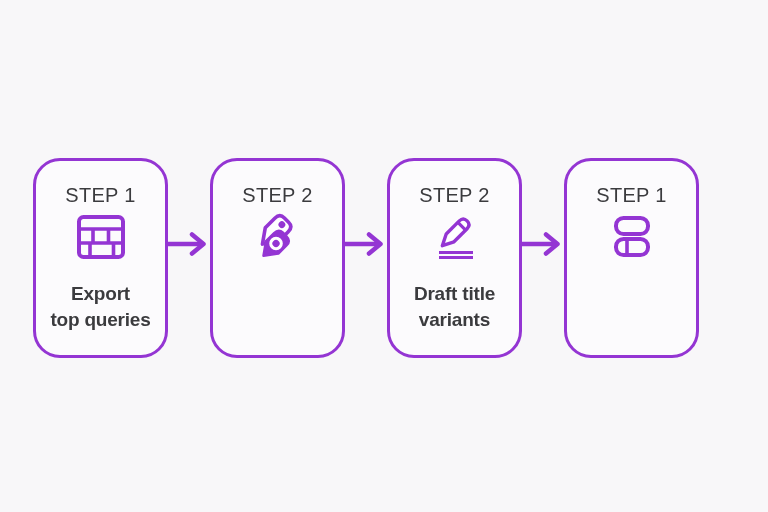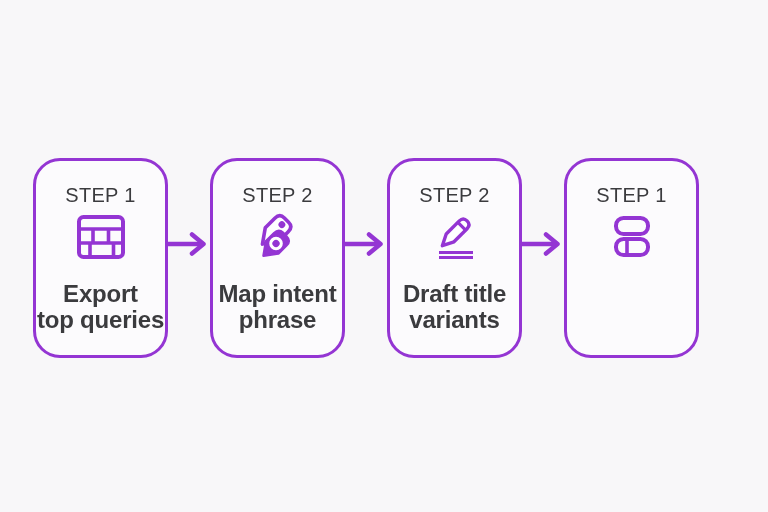--- a/index.html
+++ b/index.html
@@ -40,21 +40,21 @@
     white-space: nowrap;
   }
   .icon-wrap {
     margin-top: 7px;
     height: 50px; width: 56px;
     display: flex; align-items: center; justify-content: center;
     color: var(--accent, #9435d3);
   }
   .step-title {
     margin-top: 19px;
-    font-size: 24px; font-weight: 700;
+    font-size: 19px; font-weight: 700;
     line-height: 26px;
     letter-spacing: -0.2px;
     color: var(--text, #3b3b3e);
     text-align: center;
     white-space: pre-line;
   }
   .arrow {
     flex: 0 0 42px;
     width: 42px; height: 26px;
     margin-top: 73px;
@@ -97,22 +97,20 @@
       <div class="icon-wrap">
         <svg viewBox="0 0 50 50" width="50" height="50">
           <g transform="rotate(-45 25 25)">
             <path d="M9 19 L22.5 9.5 H36 Q43 9.5 43 16 V22 Q43 28.5 36 28.5 H22.5 Z" fill="#ffffff" stroke="currentColor" stroke-width="3.6" stroke-linejoin="round"></path>
             <circle cx="36.5" cy="19" r="3.4" fill="currentColor"></circle>
             <path d="M1.5 28 L13.5 19.5 H25 Q31.5 19.5 31.5 25.5 V30.5 Q31.5 37 25 37 H13.5 Z" fill="currentColor" stroke="currentColor" stroke-width="2.5" stroke-linejoin="round"></path>
             <circle cx="19" cy="28.2" r="5.2" fill="none" stroke="#ffffff" stroke-width="3.2"></circle>
           </g>
         </svg>
       </div>
-      <div class="step-title">Map intent
-phrase</div>
     </div>
 
     <div class="arrow">
       <svg viewBox="0 0 42 26" width="42" height="26">
         <line x1="0" y1="13" x2="32" y2="13" stroke="currentColor" stroke-width="4.5"></line>
         <path d="M24 3.5 L35.5 13 L24 22.5" fill="none" stroke="currentColor" stroke-width="4.5" stroke-linecap="round" stroke-linejoin="round"></path>
       </svg>
     </div>
 
     <div class="card">

